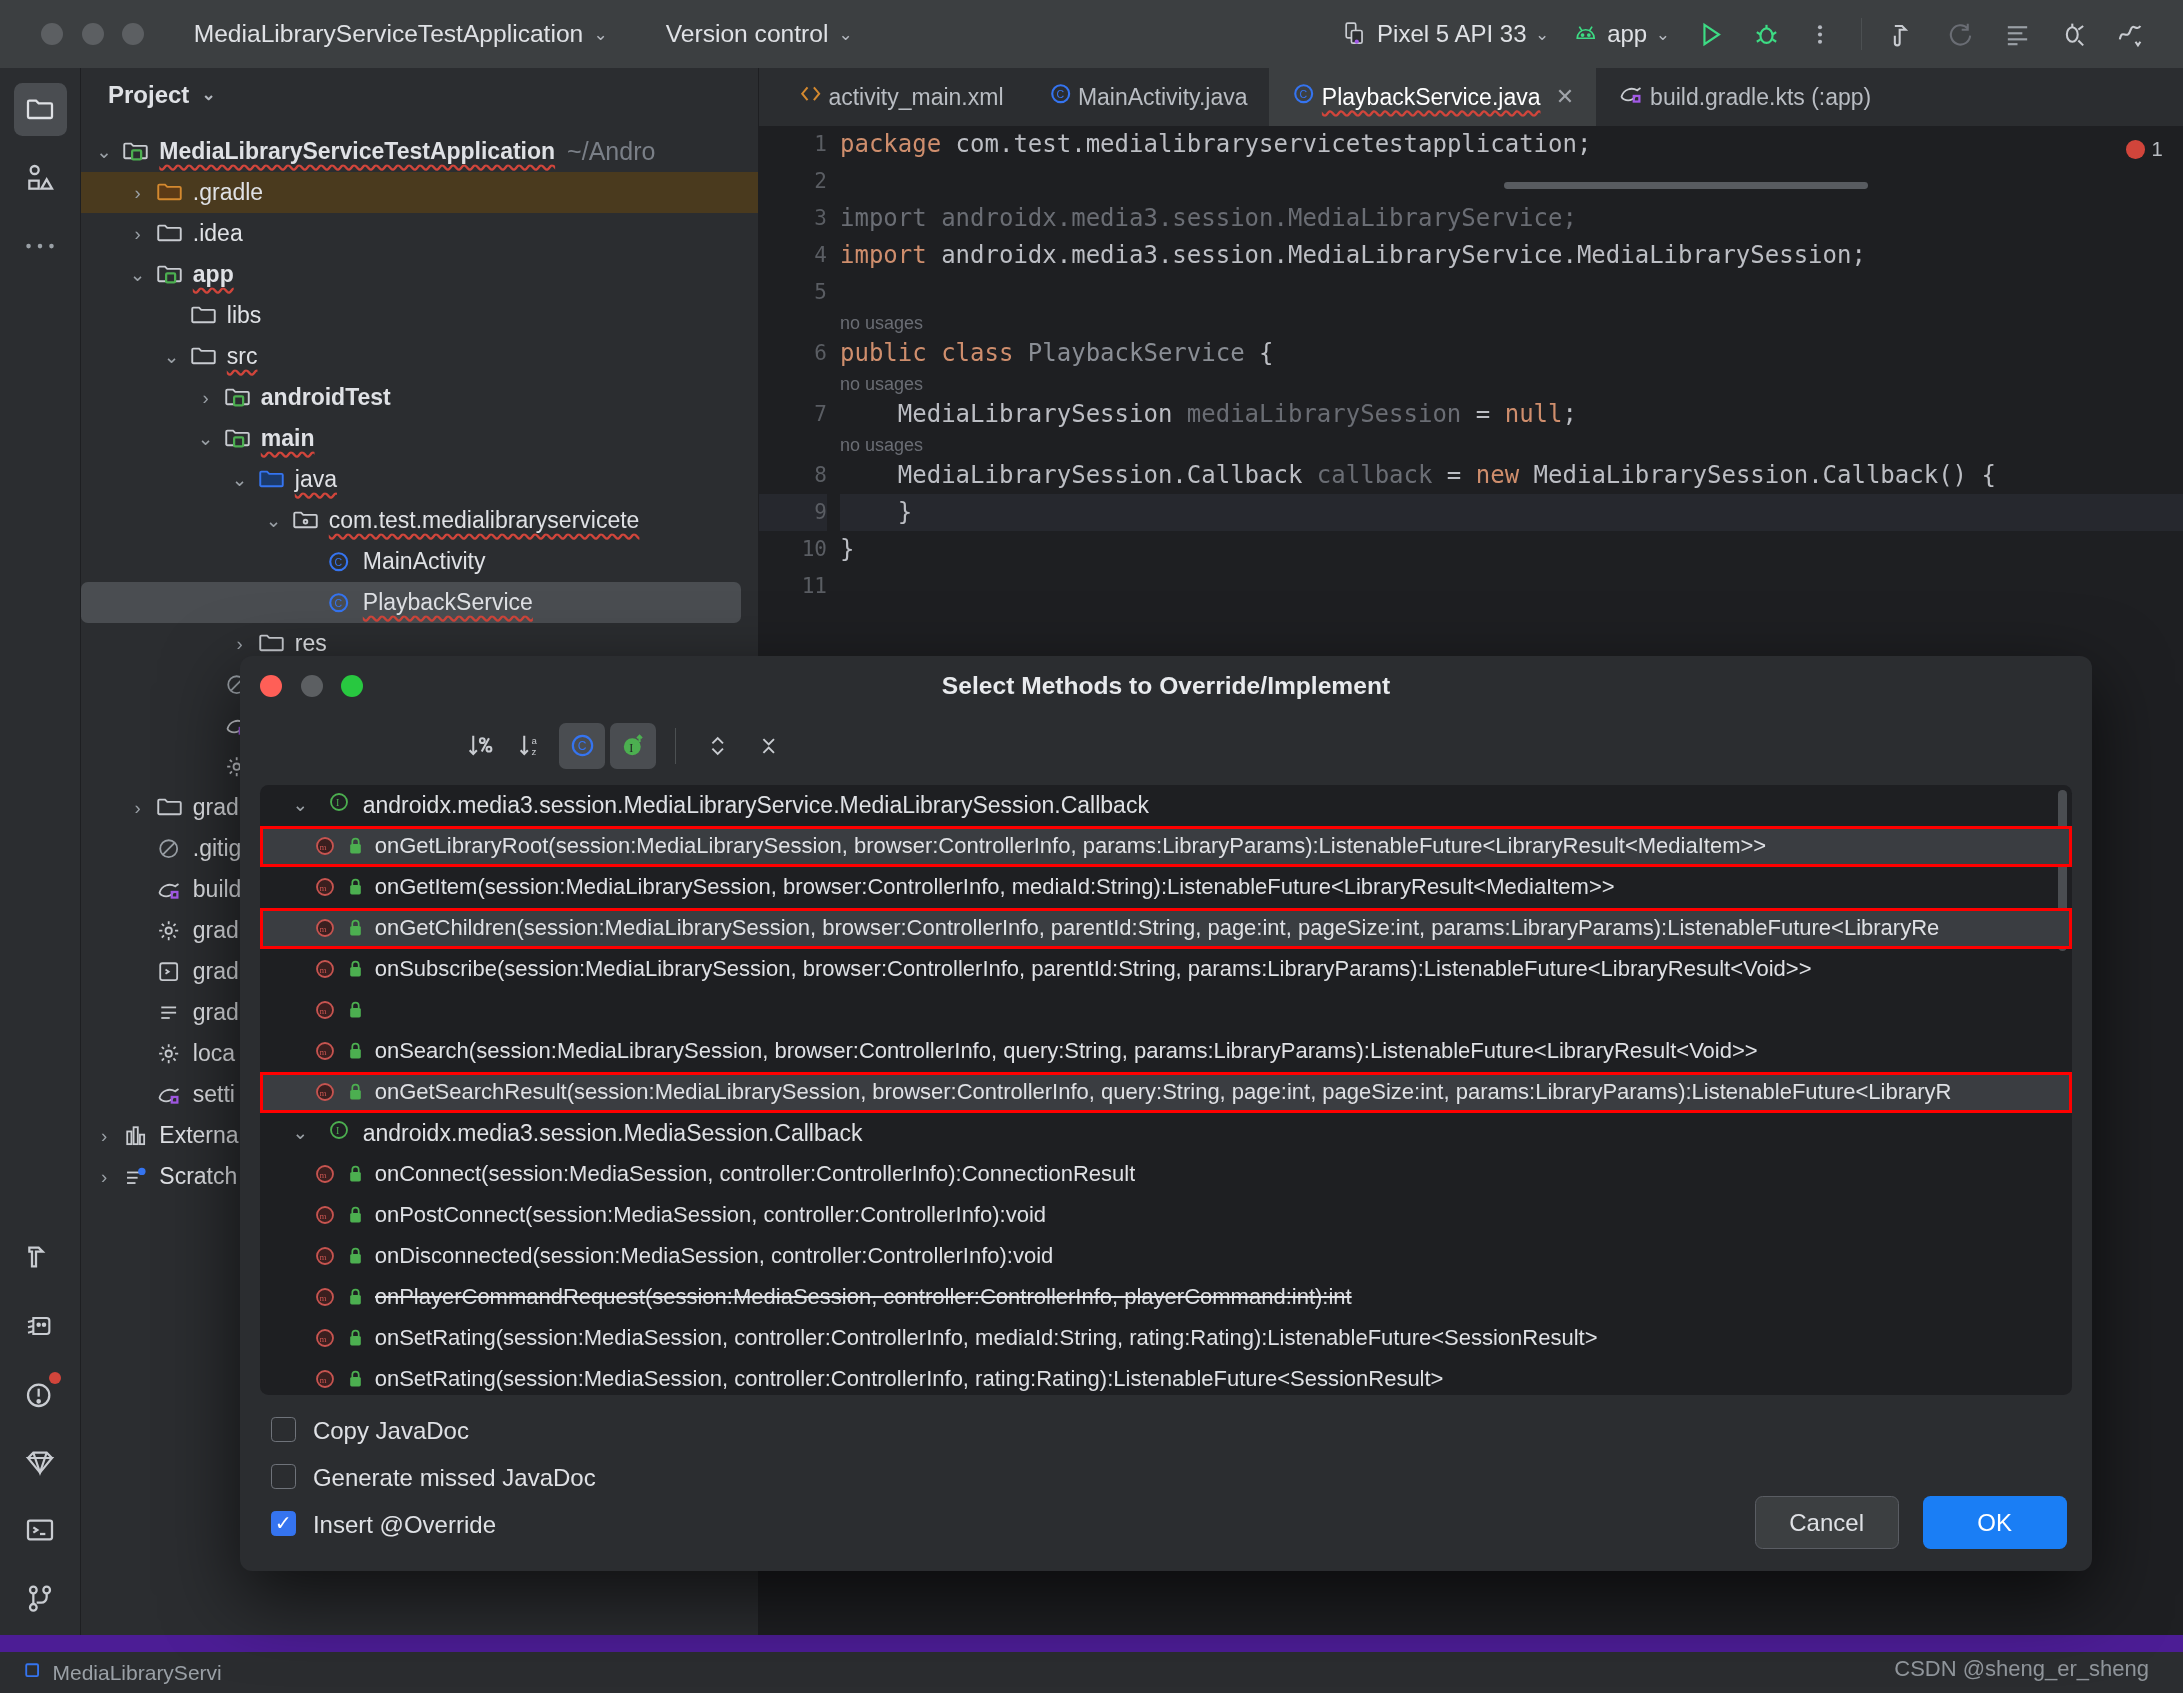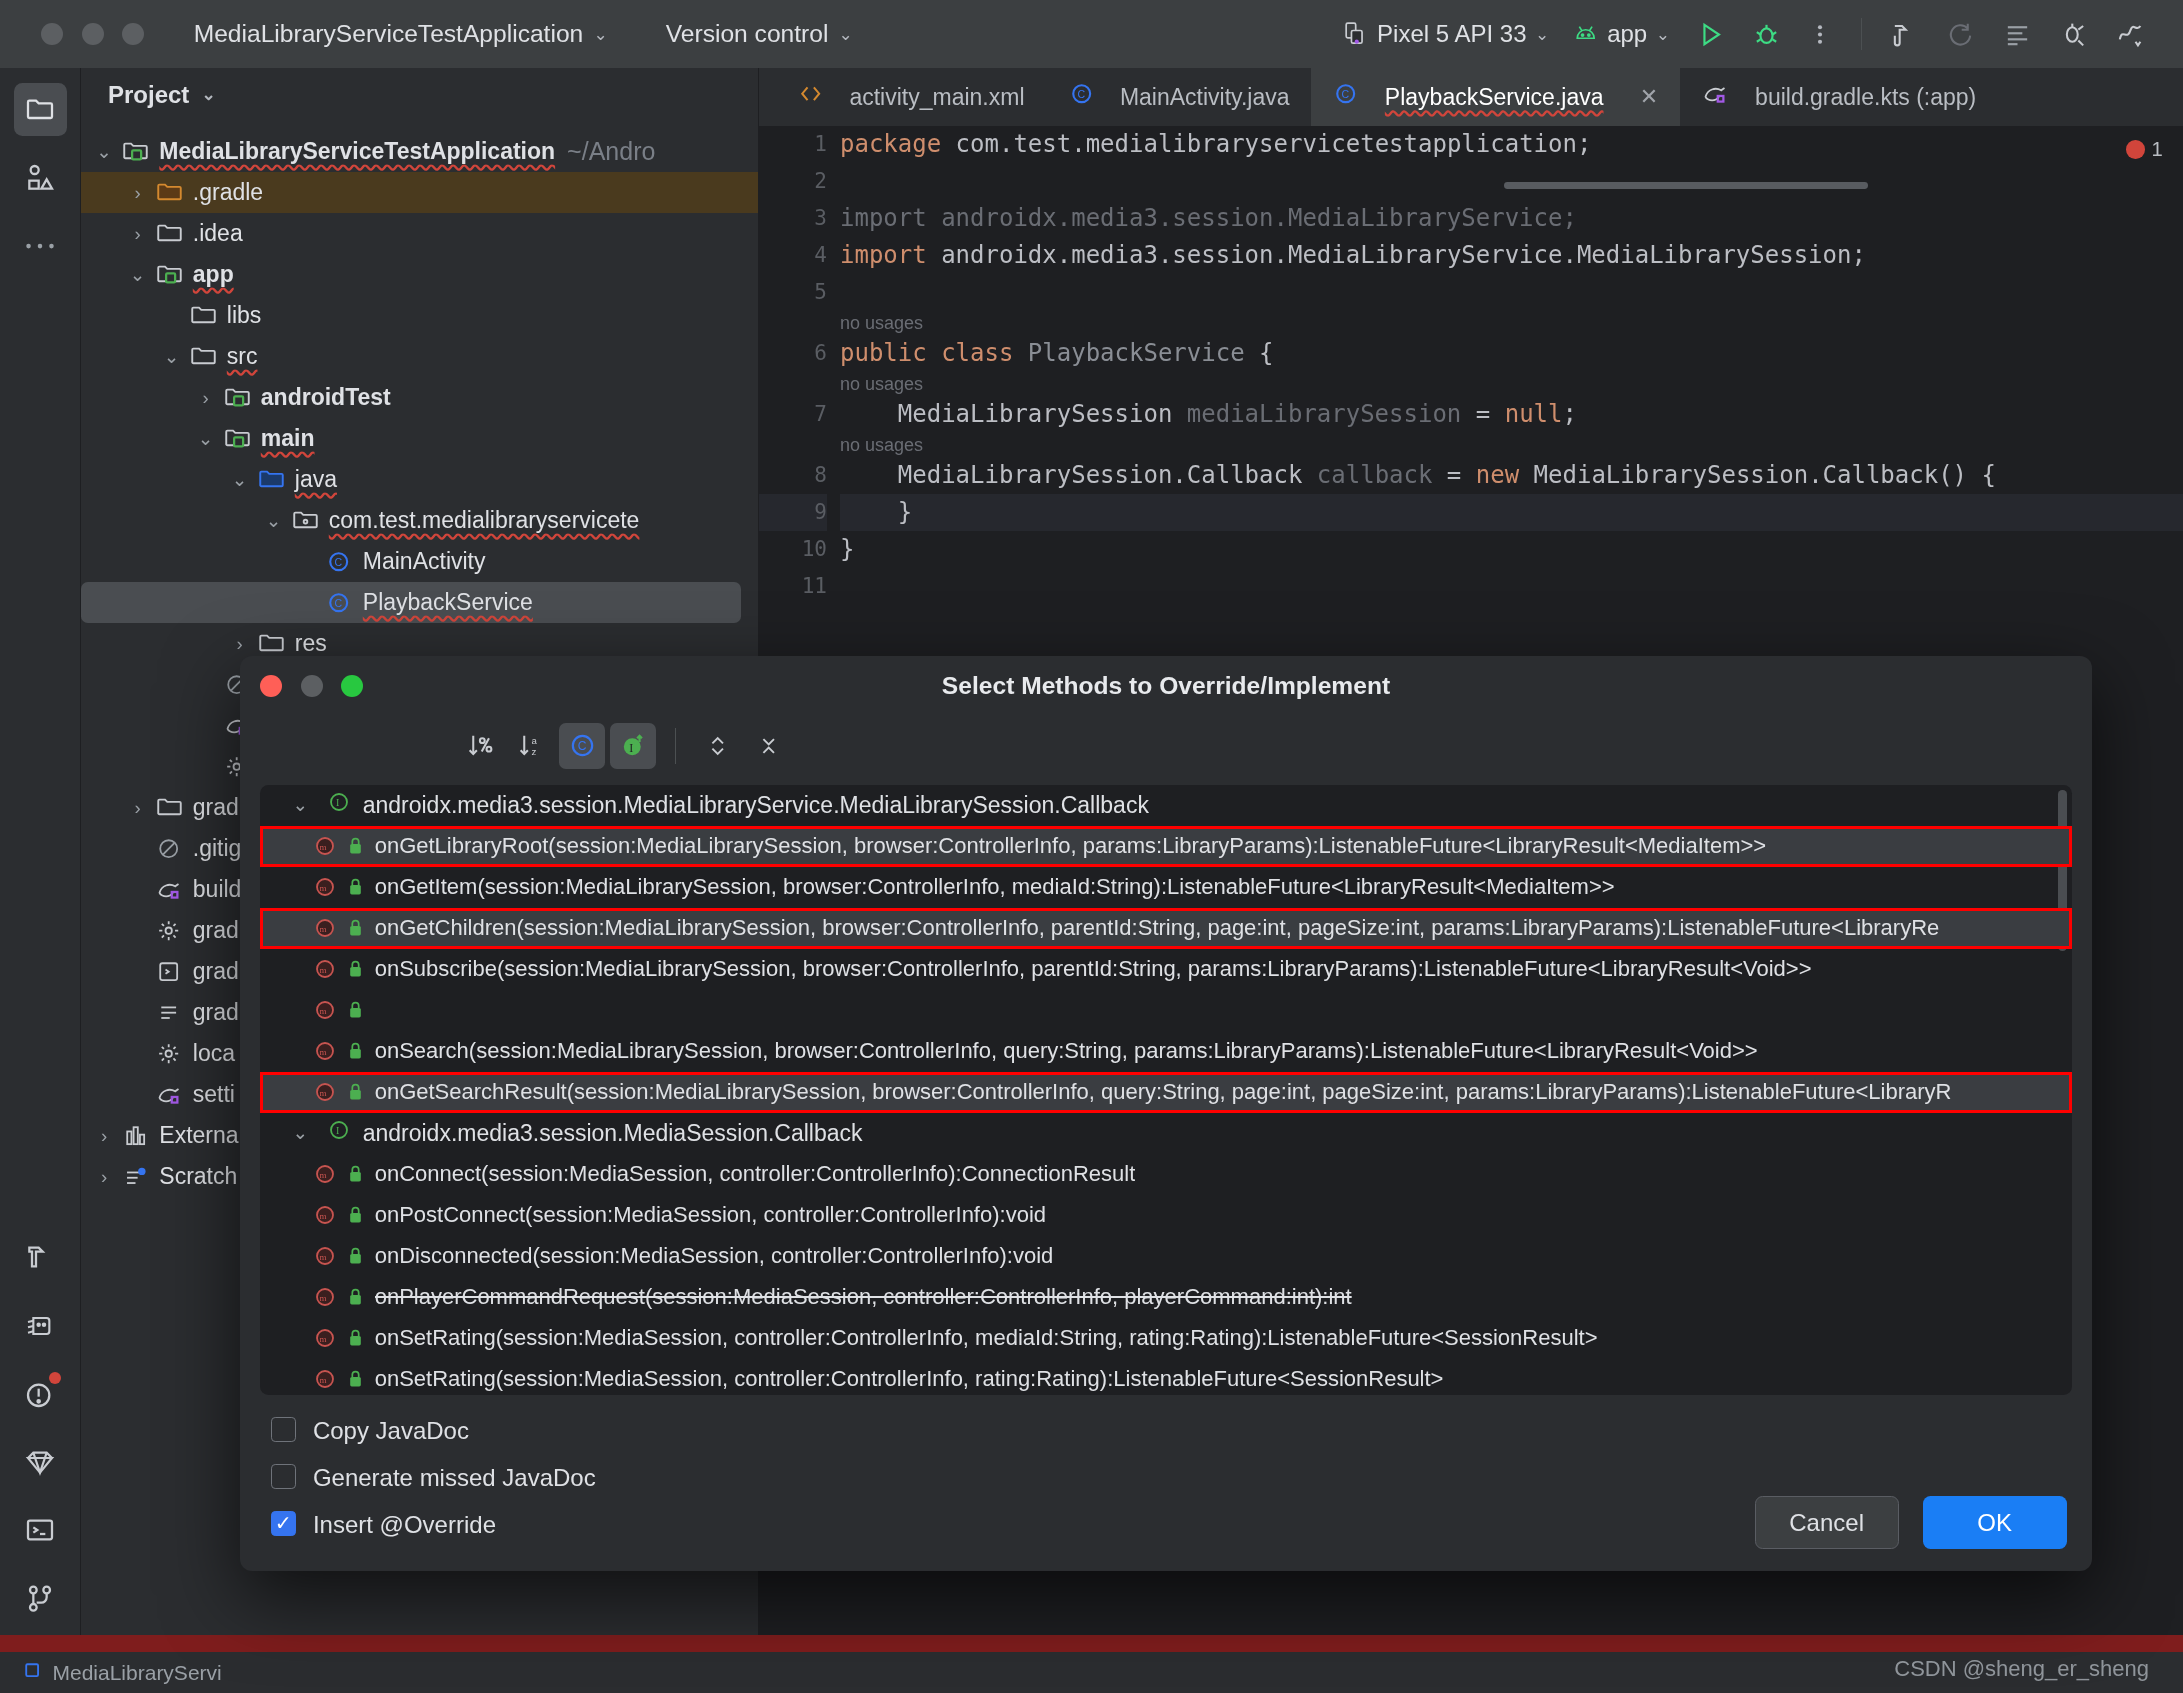--- a/index.html
+++ b/index.html
@@ -6,21 +6,21 @@
   html, body {
     margin: 0; padding: 0;
     width: 2183px; height: 1694px;
     background: #1e1f22;
     font-family: "Liberation Sans", sans-serif;
     overflow: hidden;
   }
   #root {
     position: relative;
     width: 2183px; height: 1694px;
-    background: #7f1d1d;
+    background: #4c1d95;
     overflow: hidden;
   }
 
   
   .titlebar {
     position: absolute; left: 0; top: 0; width: 2183px; height: 68px;
     background: #3c3f41;
     display: flex; align-items: center;
   }
   .traffic { display: flex; gap: 18.6px; margin-left: 41px; }
@@ -81,21 +81,21 @@
   .wavy { text-decoration: underline wavy #d1453b; text-underline-offset: 5.1px; }
   .tpath { color: #7a7f87; font-size: 25px; margin-left: 12px; }
 
   
   .editor-wrap {
     position: absolute; left: 759px; top: 68px; right: 0; height: 1567px;
     background: #1e1f22;
   }
   .tabstrip { display: flex; align-items: center; height: 58px; background: #2b2d30; padding-left: 17px; }
   .tab {
-    display: flex; align-items: center; gap: 26px;
+    display: flex; align-items: center; gap: 5px;
     height: 58px; padding: 0 22px; color: #b9bdc3; font-size: 23px;
   }
   .tab.active { background: #3c3f41; color: #ffffff; }
   .tab .closex { color: #a0a4aa; font-size: 22px; margin-left: 10.2px; }
   .code-area { position: relative; height: 1509px; background: #1e1f22; overflow: hidden; }
   .gutter {
     position: absolute; left: 0; top: 0; width: 68px; height: 100%;
     text-align: right; color: #5a5d63; font-family: "DejaVu Sans Mono", monospace; font-size: 21px;
   }
   .code-lines {

